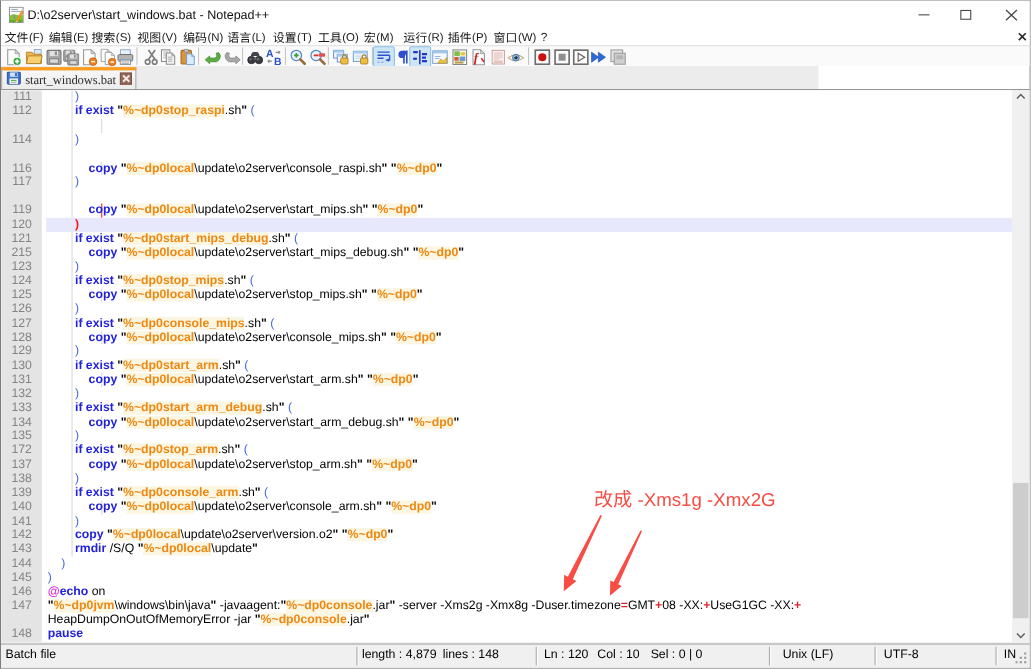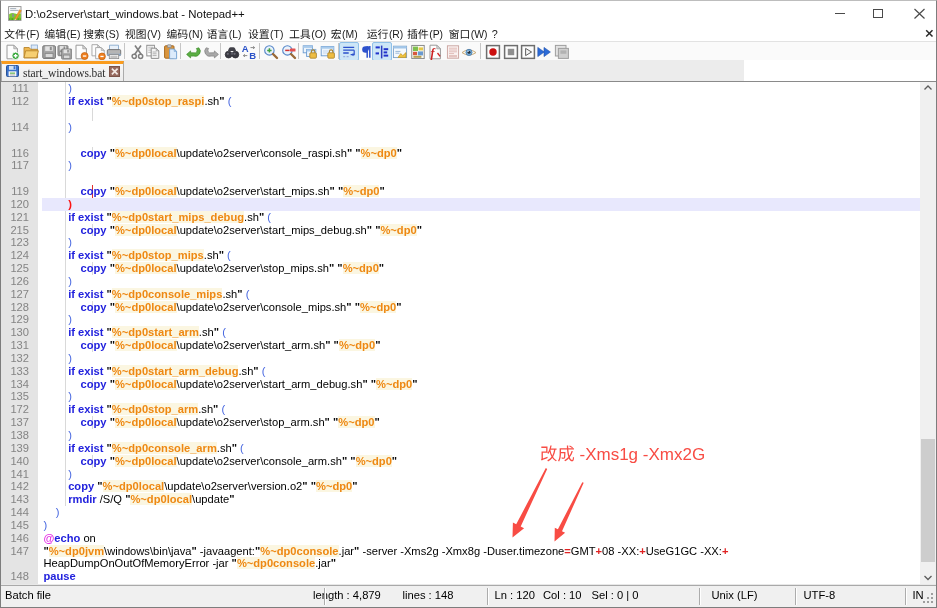--- a/index.html
+++ b/index.html
@@ -367,21 +367,21 @@
     </svg>
  <svg class="abs" style="left:3px;top:492px" width="10" height="8" viewBox="0 0 10 8">
       <path d="M1.5 2 L5 5.5 L8.5 2" stroke="#5c5c5c" stroke-width="1.3" fill="none"></path>
     </svg>
 </div>
 
 <div style="position:absolute;left:1px;top:584px;width:935px;height:2px;background:#e8e8e8"></div>
 <div id="status">
  <div style="position:absolute;left:0;top:-1px;width:935px;height:1px;background:#a9a9a9"></div>
  <div class="t" style="left:4px">Batch file</div>
- <div class="t" style="left:312px">length : 4,879</div>
+ <div class="t" style="left:328px">length : 4,879</div>
  <div class="t" style="left:401.5px">lines : 148</div>
  <div class="t" style="left:493.5px">Ln : 120</div>
  <div class="t" style="left:542px">Col : 10</div>
  <div class="t" style="left:590.5px">Sel : 0 | 0</div>
  <div class="t" style="left:710.5px">Unix (LF)</div>
  <div class="t" style="left:802.5px">UTF-8</div>
  <div class="t" style="left:911.5px">IN</div>
  <div class="groove" style="left:323px"></div>
  <div class="groove" style="left:486px"></div>
  <div class="groove" style="left:698px"></div>

